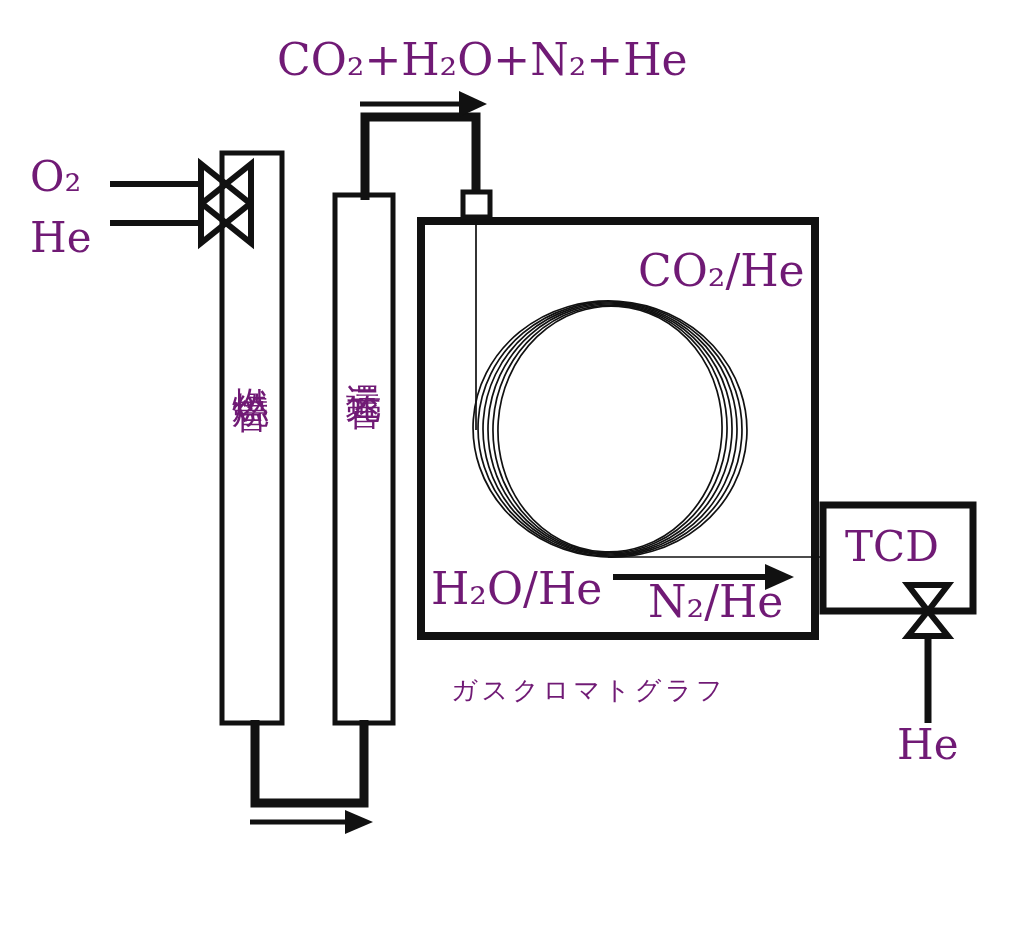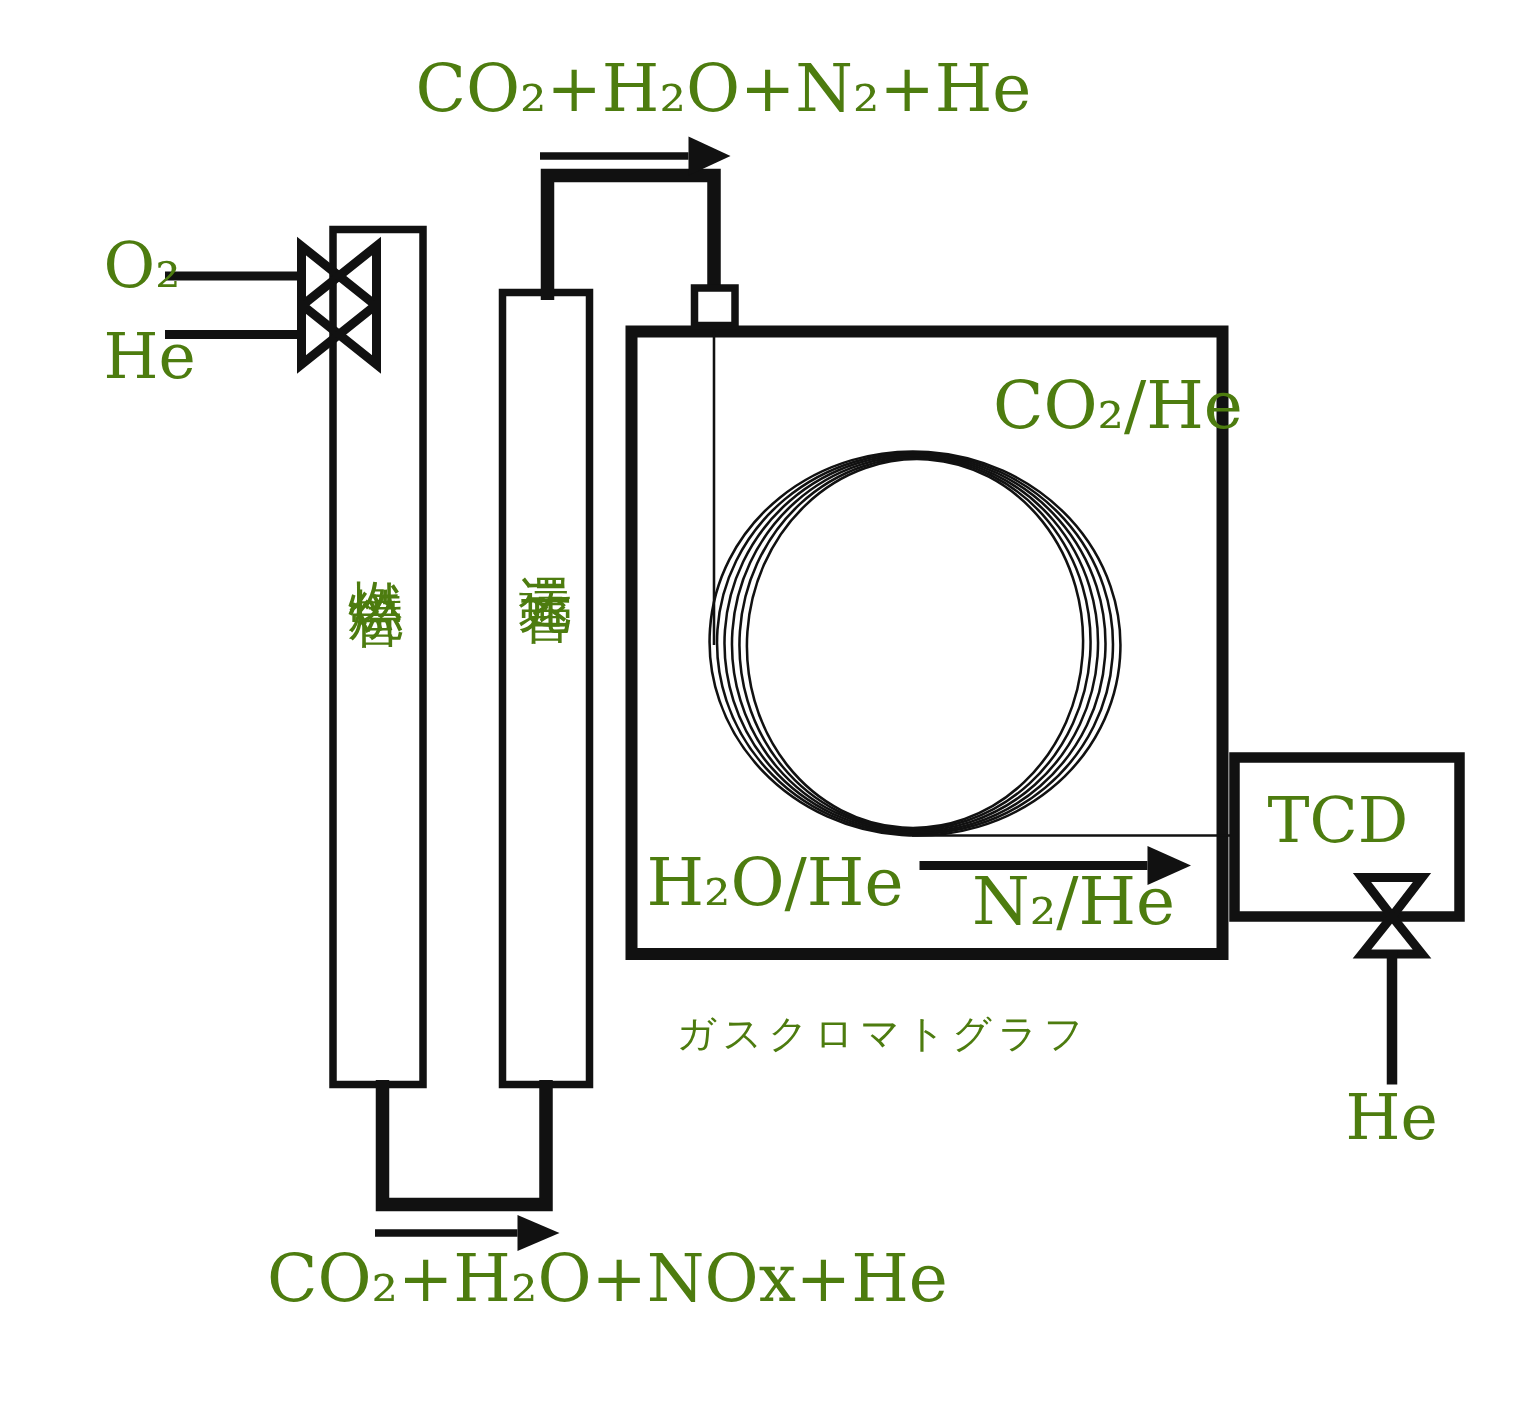--- a/index.html
+++ b/index.html
@@ -18,24 +18,24 @@
   }
   #lineart {
     position: absolute;
     left: 0;
     top: 0;
   }
   .lbl {
     position: absolute;
     white-space: nowrap;
     line-height: 1.1;
-    color: #4d7c0f;
+    color: #701a75;
   }
   .formula { font-size: 44px; }
-  .inlet   { font-size: 42px; margin-left: 39px; }
+  .inlet   { font-size: 42px; }
   .gaslbl  { font-size: 44px; }
   .tcdlbl  { font-size: 42px; }
   .caption { font-size: 26px; letter-spacing: 4px; }
   .vtext {
     writing-mode: vertical-rl;
     text-orientation: upright;
     font-size: 37px;
     letter-spacing: 5px;
     line-height: 1;
   }
@@ -113,27 +113,26 @@
   <div class="lbl formula" style="left:277px; top:36px;">CO₂+H₂O+N₂+He</div>
 
   <div class="lbl inlet" style="left:30px; top:154px;">O₂</div>
 
   <div class="lbl inlet" style="left:30px; top:215px;">He</div>
 
   <div class="lbl vtext" style="left:232px; top:358px;">燃焼管</div>
 
   <div class="lbl vtext" style="left:345px; top:355px;">還元管</div>
 
-  <div class="lbl gaslbl" style="left:662px; top:247px;text-align:right;">CO₂/He</div>
+  <div class="lbl gaslbl" style="left:638px; top:247px;text-align:right;">CO₂/He</div>
 
   <div class="lbl gaslbl" style="left:648px; top:578px;">N₂/He</div>
 
   <div class="lbl gaslbl" style="left:431px; top:565px;">H₂O/He</div>
 
   <div class="lbl caption" style="left:451px; top:676px;">ガスクロマトグラフ</div>
 
   <div class="lbl tcdlbl" style="left:845px; top:524px;text-align:center;">TCD</div>
 
   <div class="lbl tcdlbl" style="left:897px; top:722px;">He</div>
 
-  <div class="lbl formula" style="left:178px; top:829px;">CO₂+H₂O+NOx+He</div>
 
 </div>
 
 </body></html>

